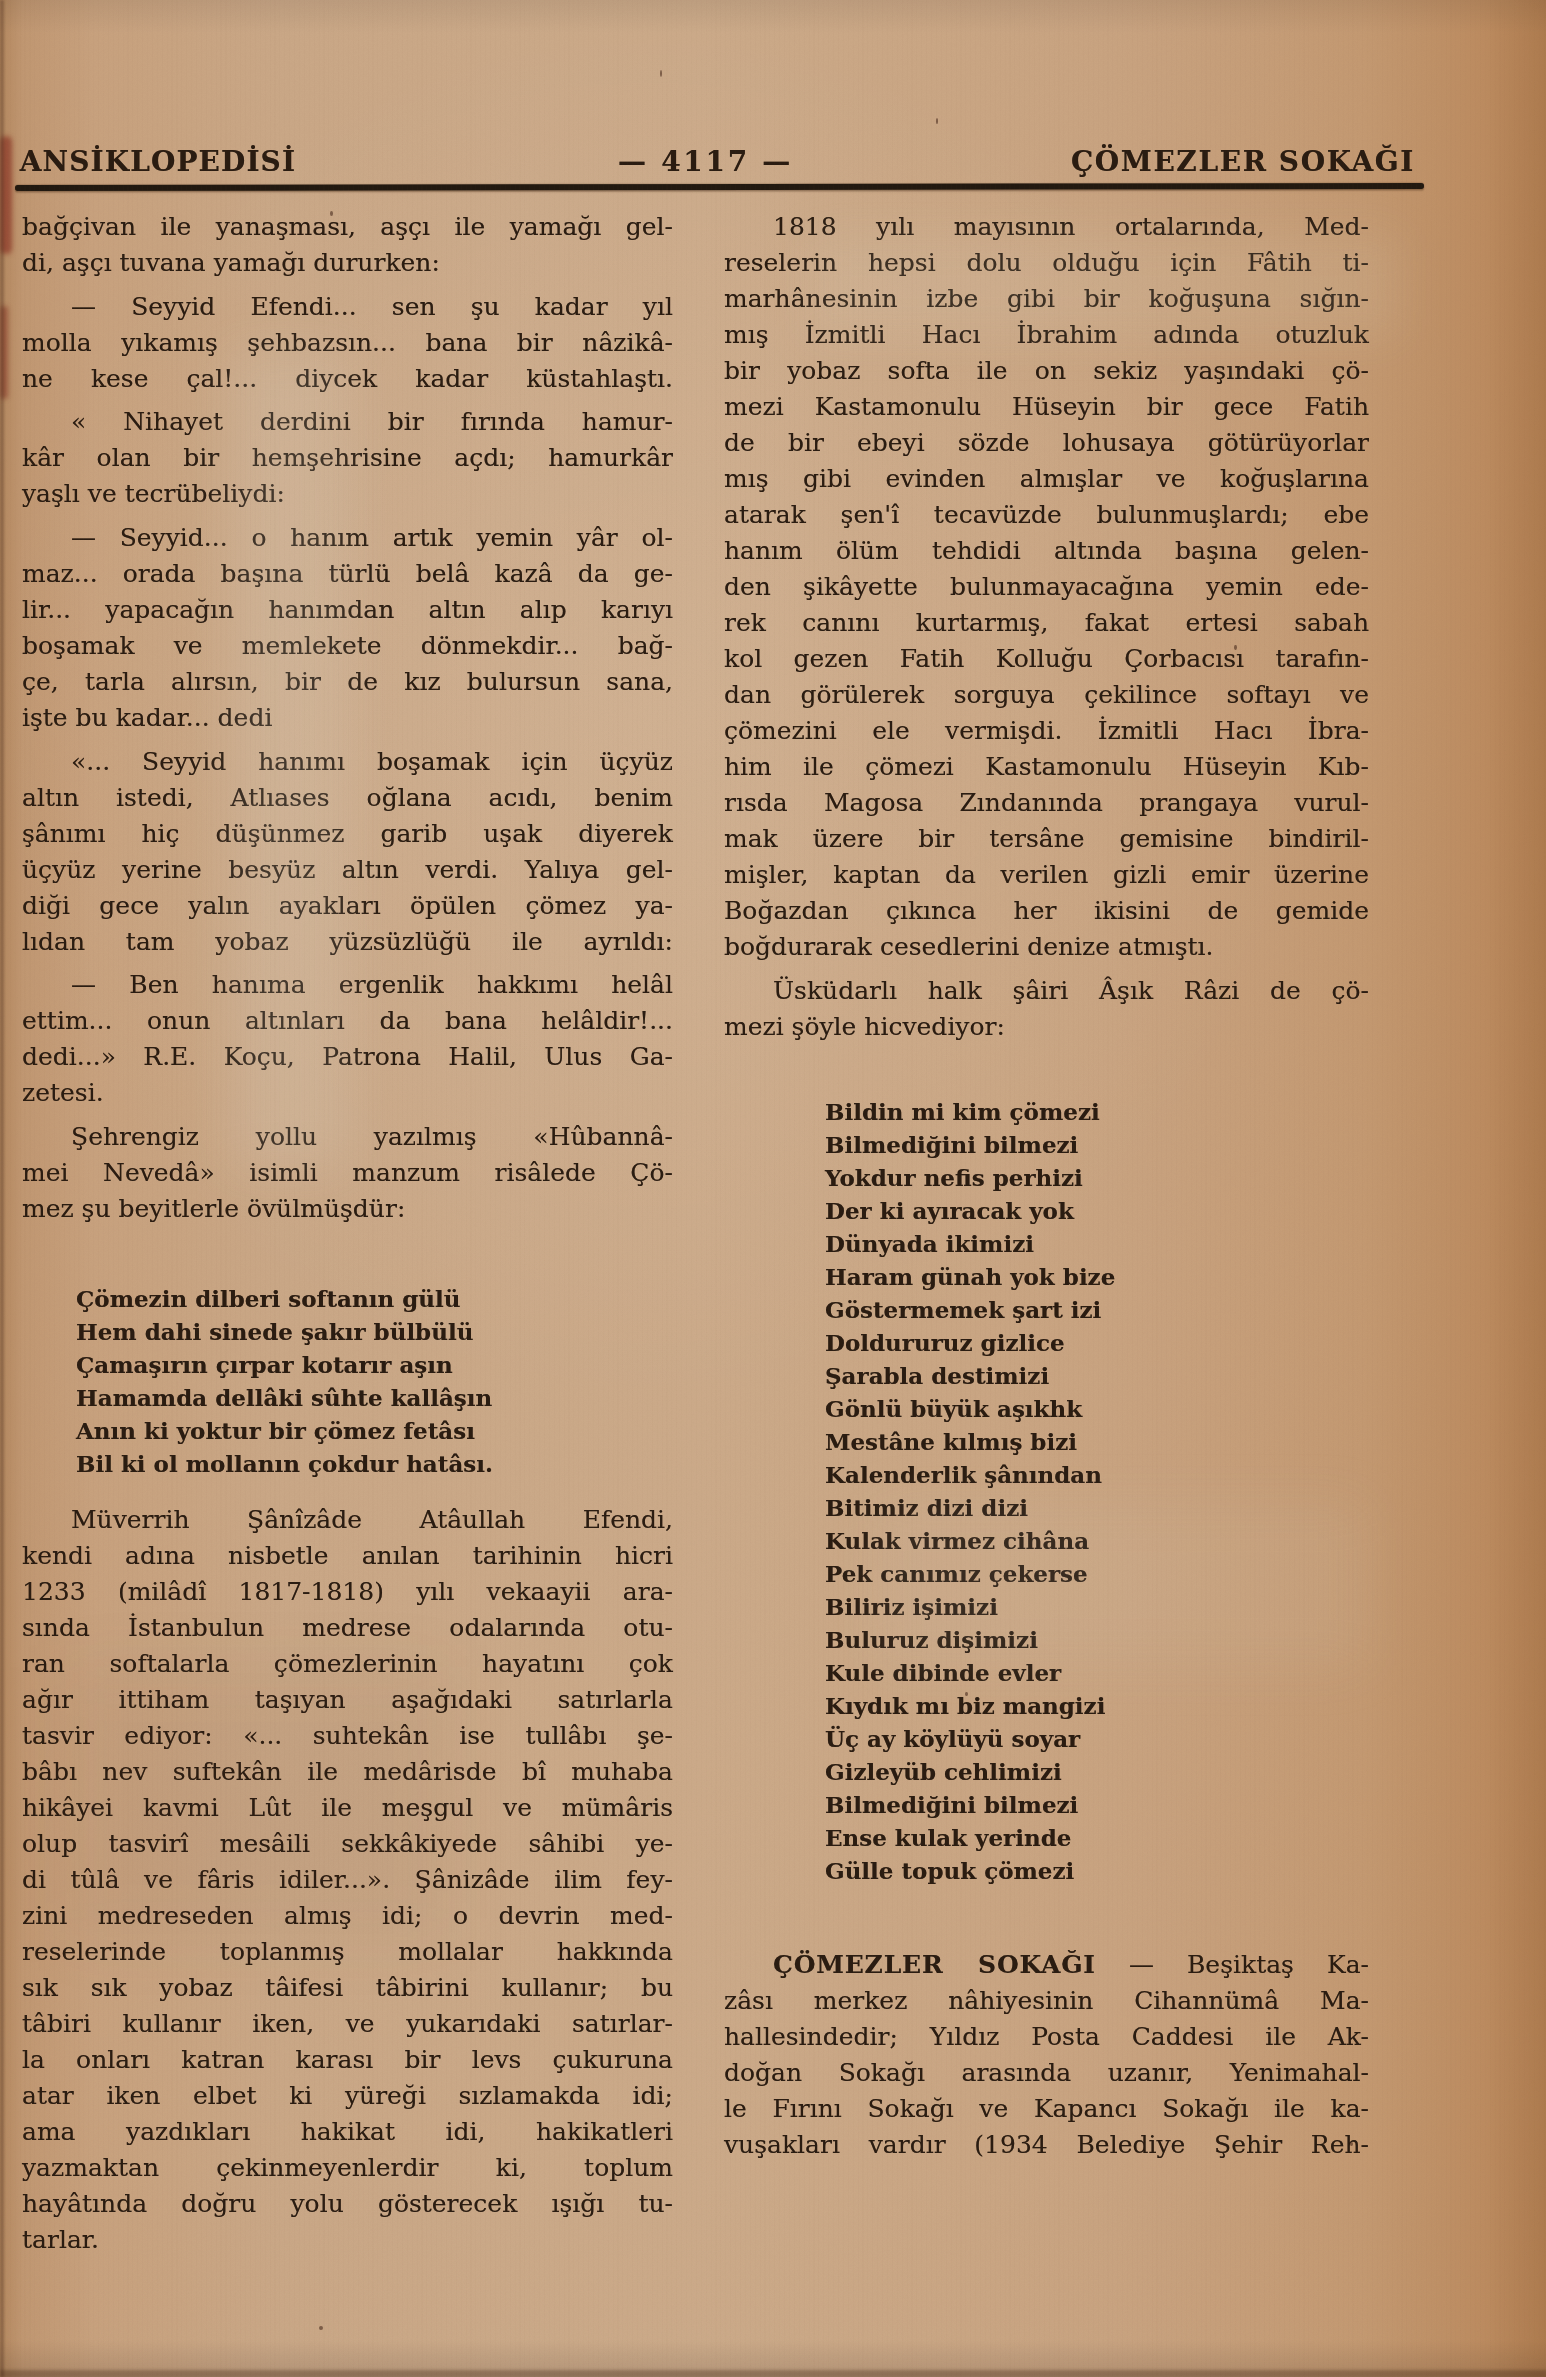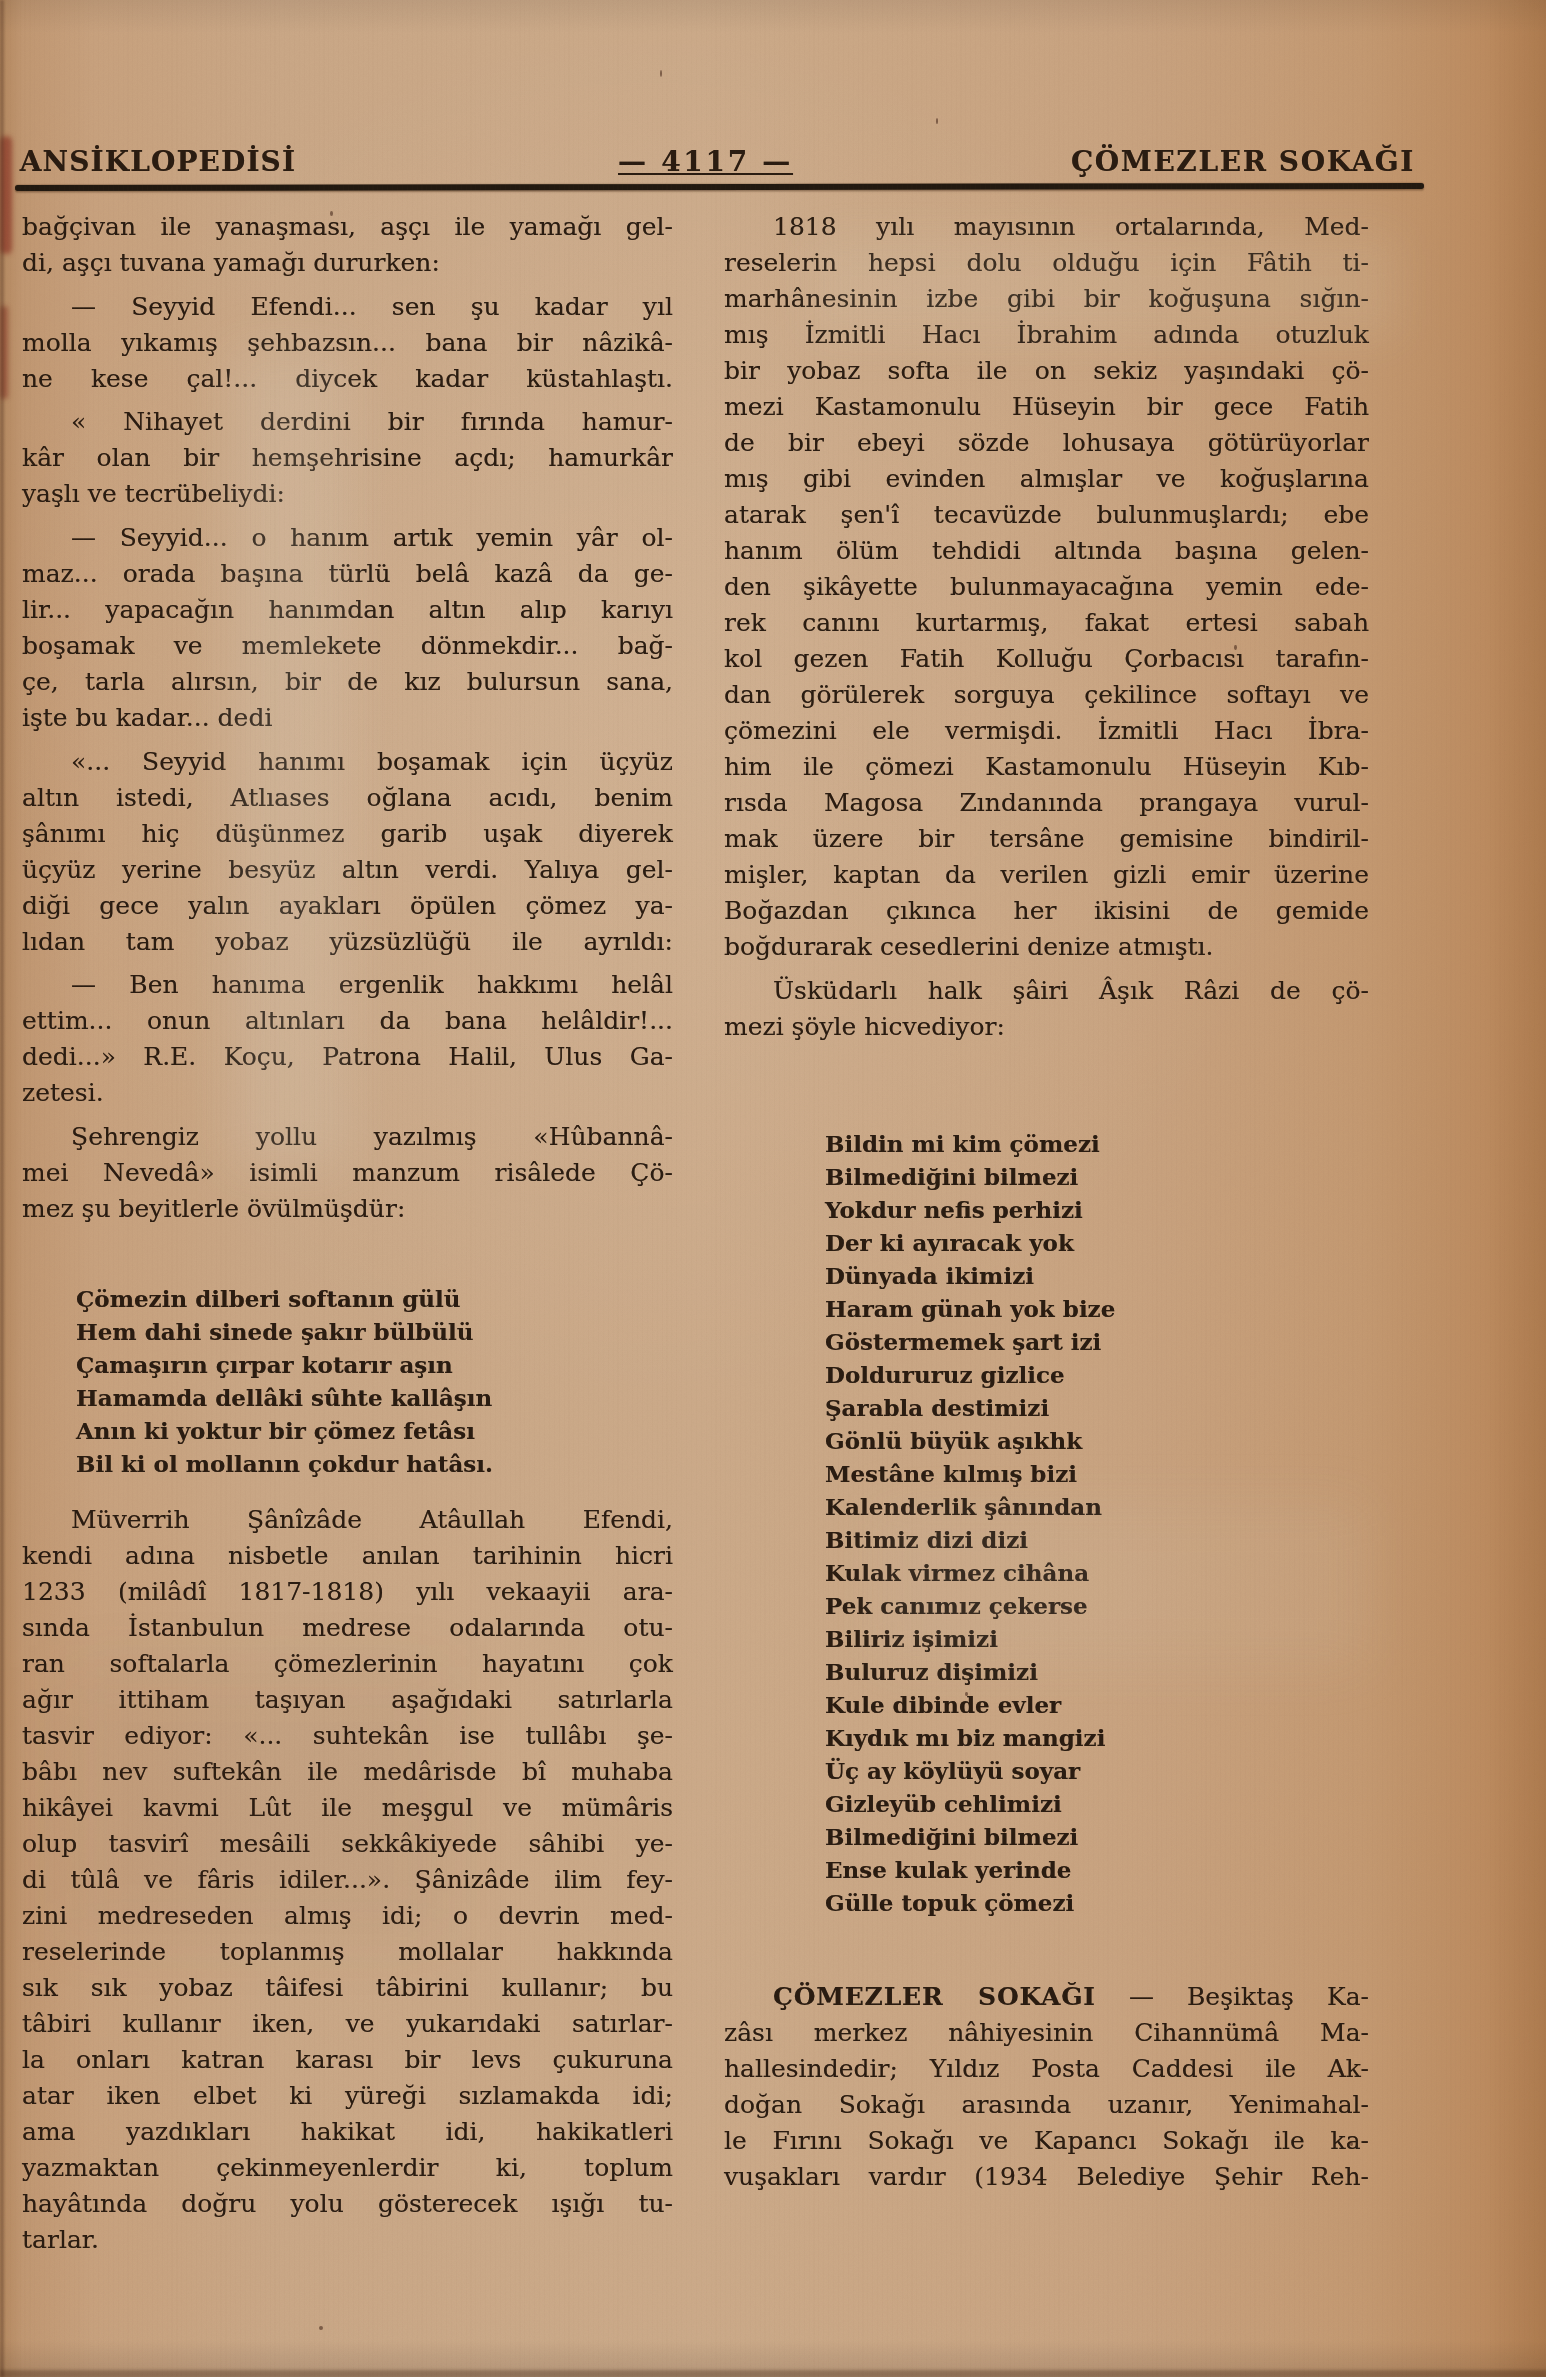--- a/index.html
+++ b/index.html
@@ -9,37 +9,37 @@
     color:#2a1c11;
     background:
       radial-gradient(ellipse 62% 42% at 42% 30%, rgba(255,245,228,0.10), rgba(0,0,0,0) 70%),
       linear-gradient(180deg, rgba(0,0,0,0.07) 0%, rgba(0,0,0,0) 1.4%, rgba(0,0,0,0) 98.4%, rgba(0,0,0,0.12) 100%),
       linear-gradient(90deg,#b4885f 0%,#c29872 1.5%,#c9a27e 6%,#cba887 18%,#cdab8a 45%,#caa481 72%,#c59a72 88%,#bd8c60 96%,#ae7b4e 100%);
   }
   
   .hdr{position:absolute;top:145px;font-size:28px;font-weight:bold;white-space:nowrap;
        text-shadow:0 0 0.5px rgba(42,28,17,.55);}
   #hdr-left{left:19.7px;letter-spacing:1.1px;}
-  #hdr-center{left:618px;letter-spacing:2.7px;text-decoration:underline;}
+  #hdr-center{left:618px;letter-spacing:2.7px;}
   #hdr-right{right:132px;letter-spacing:1.6px;}
   #hdr-rule{position:absolute;left:15.3px;top:184px;width:1409px;height:6px;background:#221910;
             border-radius:2.7px;transform:rotate(-0.08deg);
             box-shadow:0 1.6px 1.6px rgba(60,35,15,.40), 0 -0.5px 1.1px rgba(60,35,15,.30);}
   
   .col{position:absolute;top:209px;font-size:25px;line-height:36px;
        text-shadow:0 0 0.5px rgba(42,28,17,.50);}
   #col-left{left:22px;width:651px;}
   #col-right{left:724px;width:645px;}
   .col > .block + .block{margin-top:7.7px;}
   .line{text-align:justify;text-align-last:justify;text-justify:inter-word;}
   .line.end{text-align-last:left;}
   .line.ind{text-indent:49px;}
   .poem{font-weight:bold;font-size:23px;line-height:33px;}
   #col-left  .poem{margin:55px 0 22px 54px;}
-  #col-right .poem{margin:82px 0 0 101px;}
+  #col-right .poem{margin:50px 0 0 101px;}
   .poem .line{text-align:left;text-align-last:left;}
   #col-right .entry{margin-top:60px;}
   .entry .lead{font-weight:bold;letter-spacing:0.8px;}
   
   .artifact{position:absolute;pointer-events:none;}
   #streaks{left:0;top:0;width:1547px;height:2377px;
     background:repeating-linear-gradient(90deg, rgba(120,80,50,0.045) 0 1.1px, rgba(0,0,0,0) 1.1px 4.9px);
     opacity:.55;}
   #stain-1{left:230px;top:350px;width:120px;height:820px;background:rgba(232,232,218,0.14);filter:blur(24.6px);}
   #stain-2{left:809px;top:235px;width:590px;height:104px;background:rgba(235,232,220,0.10);filter:blur(22px);}

